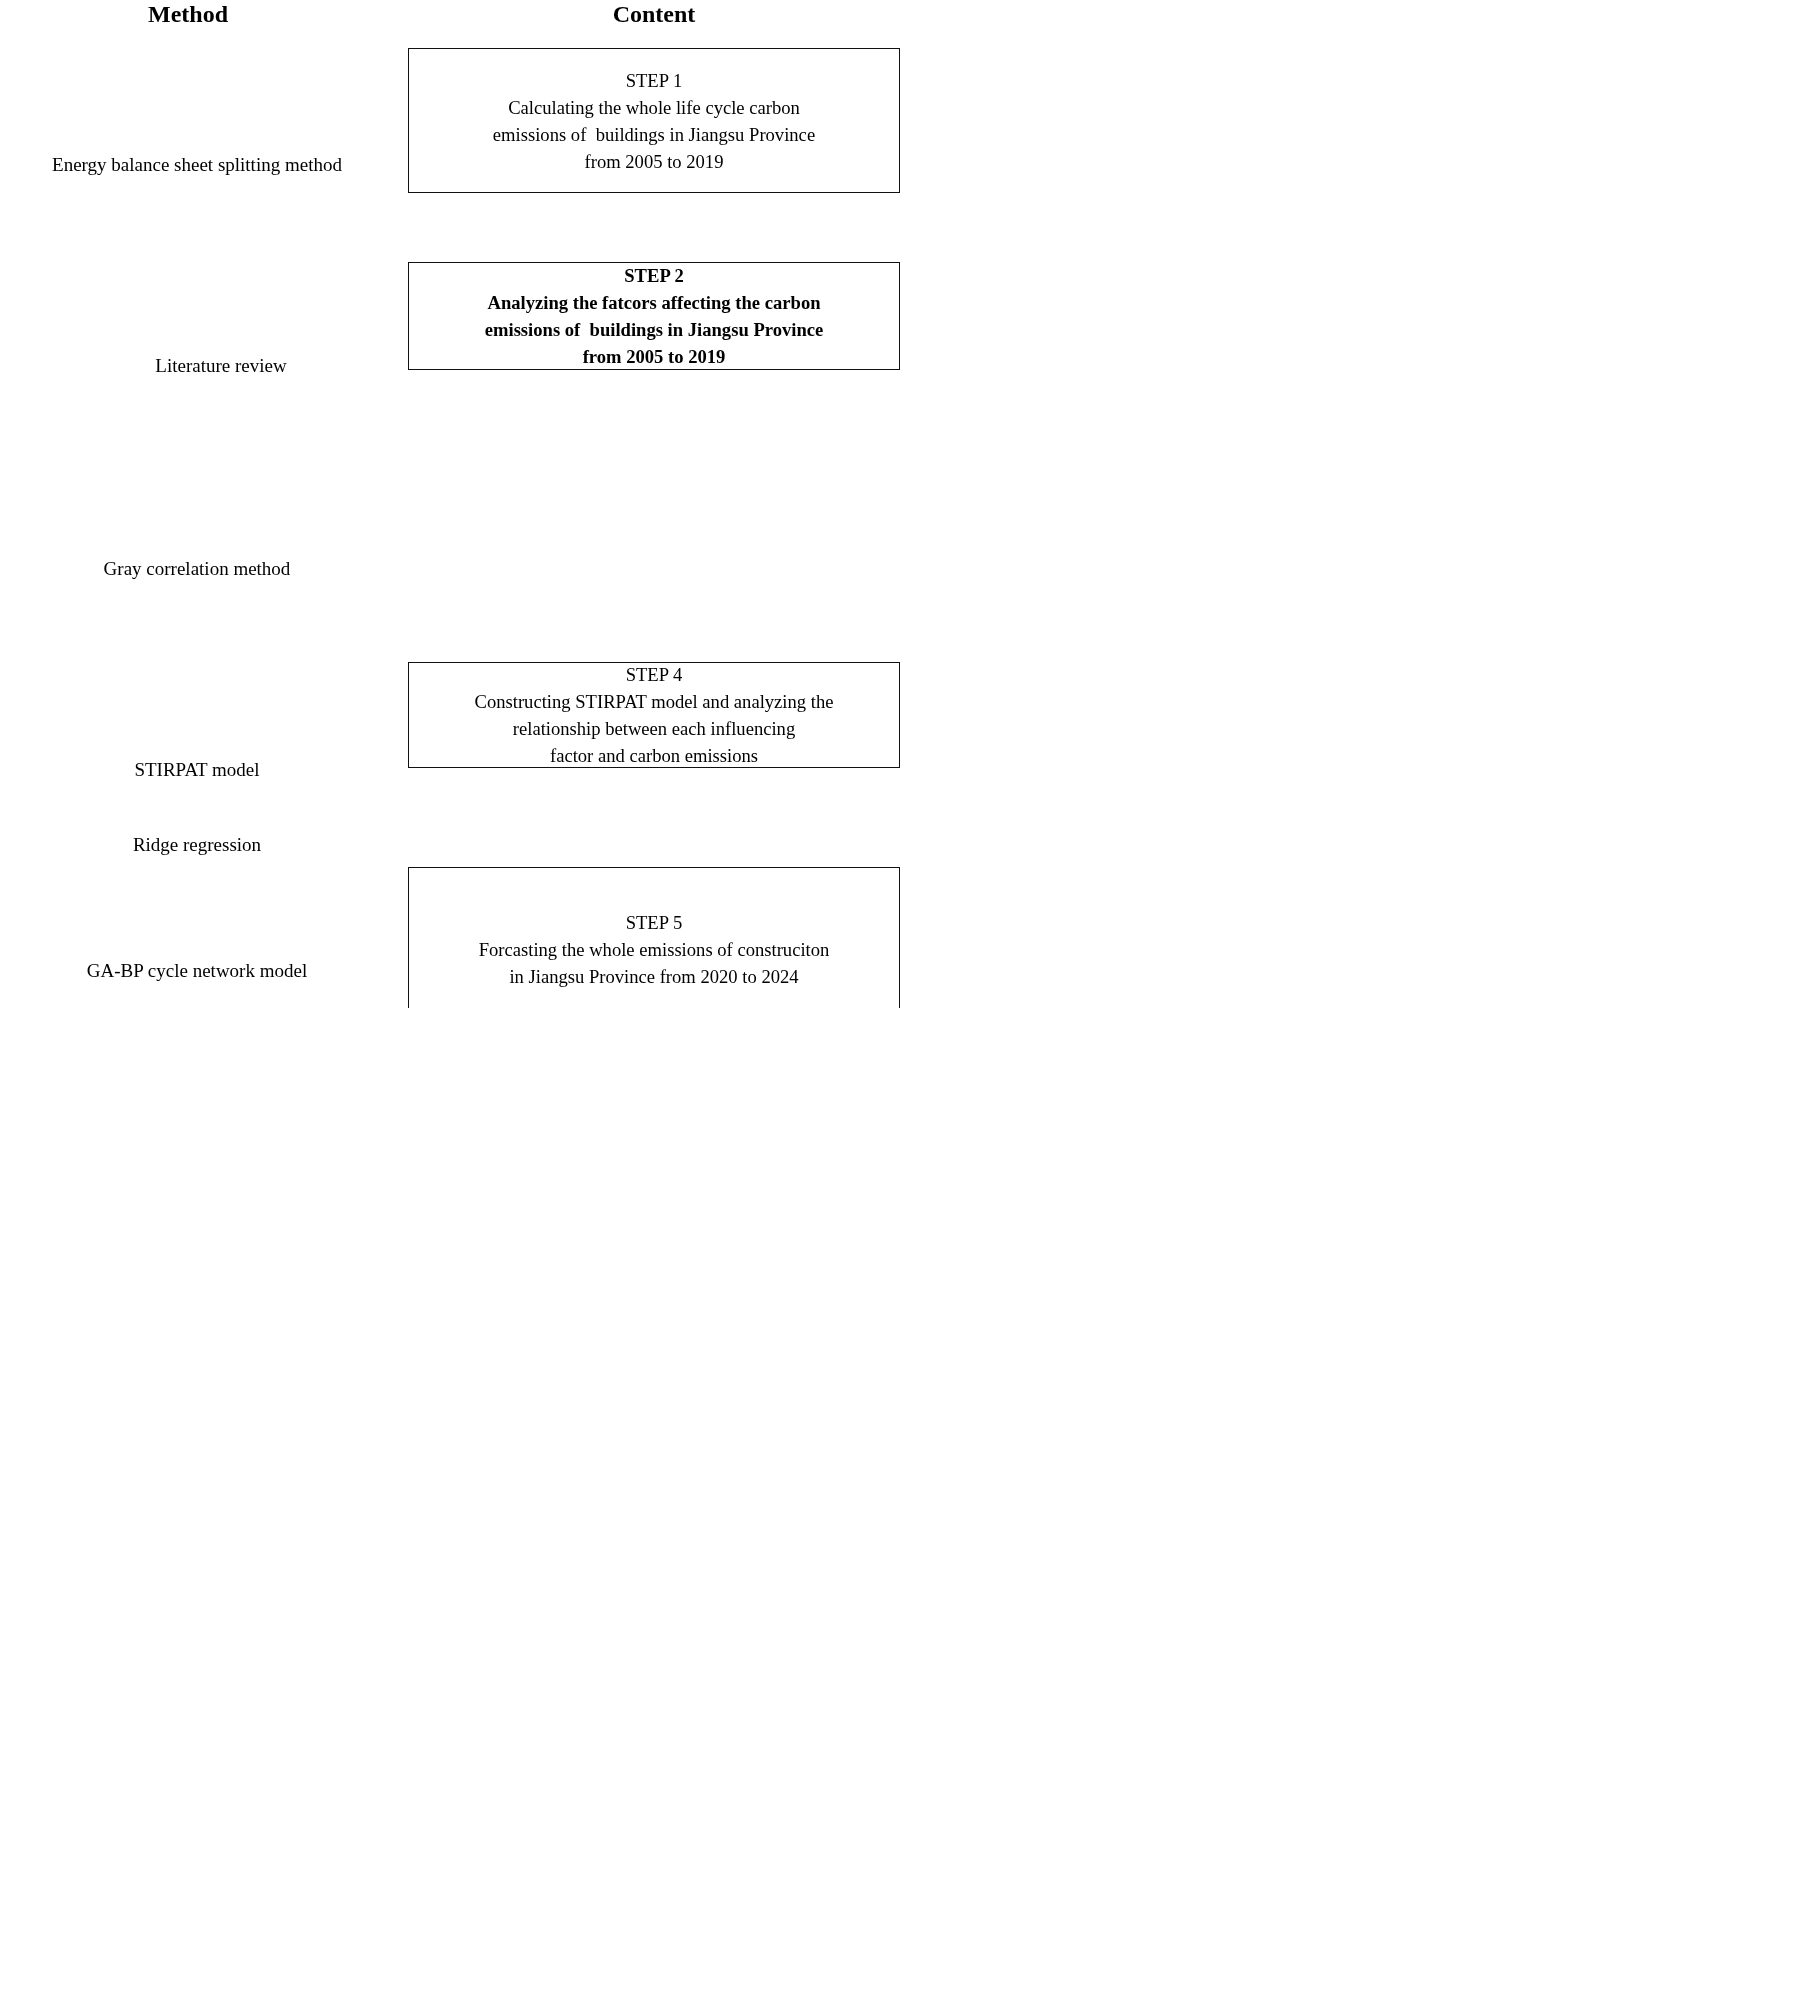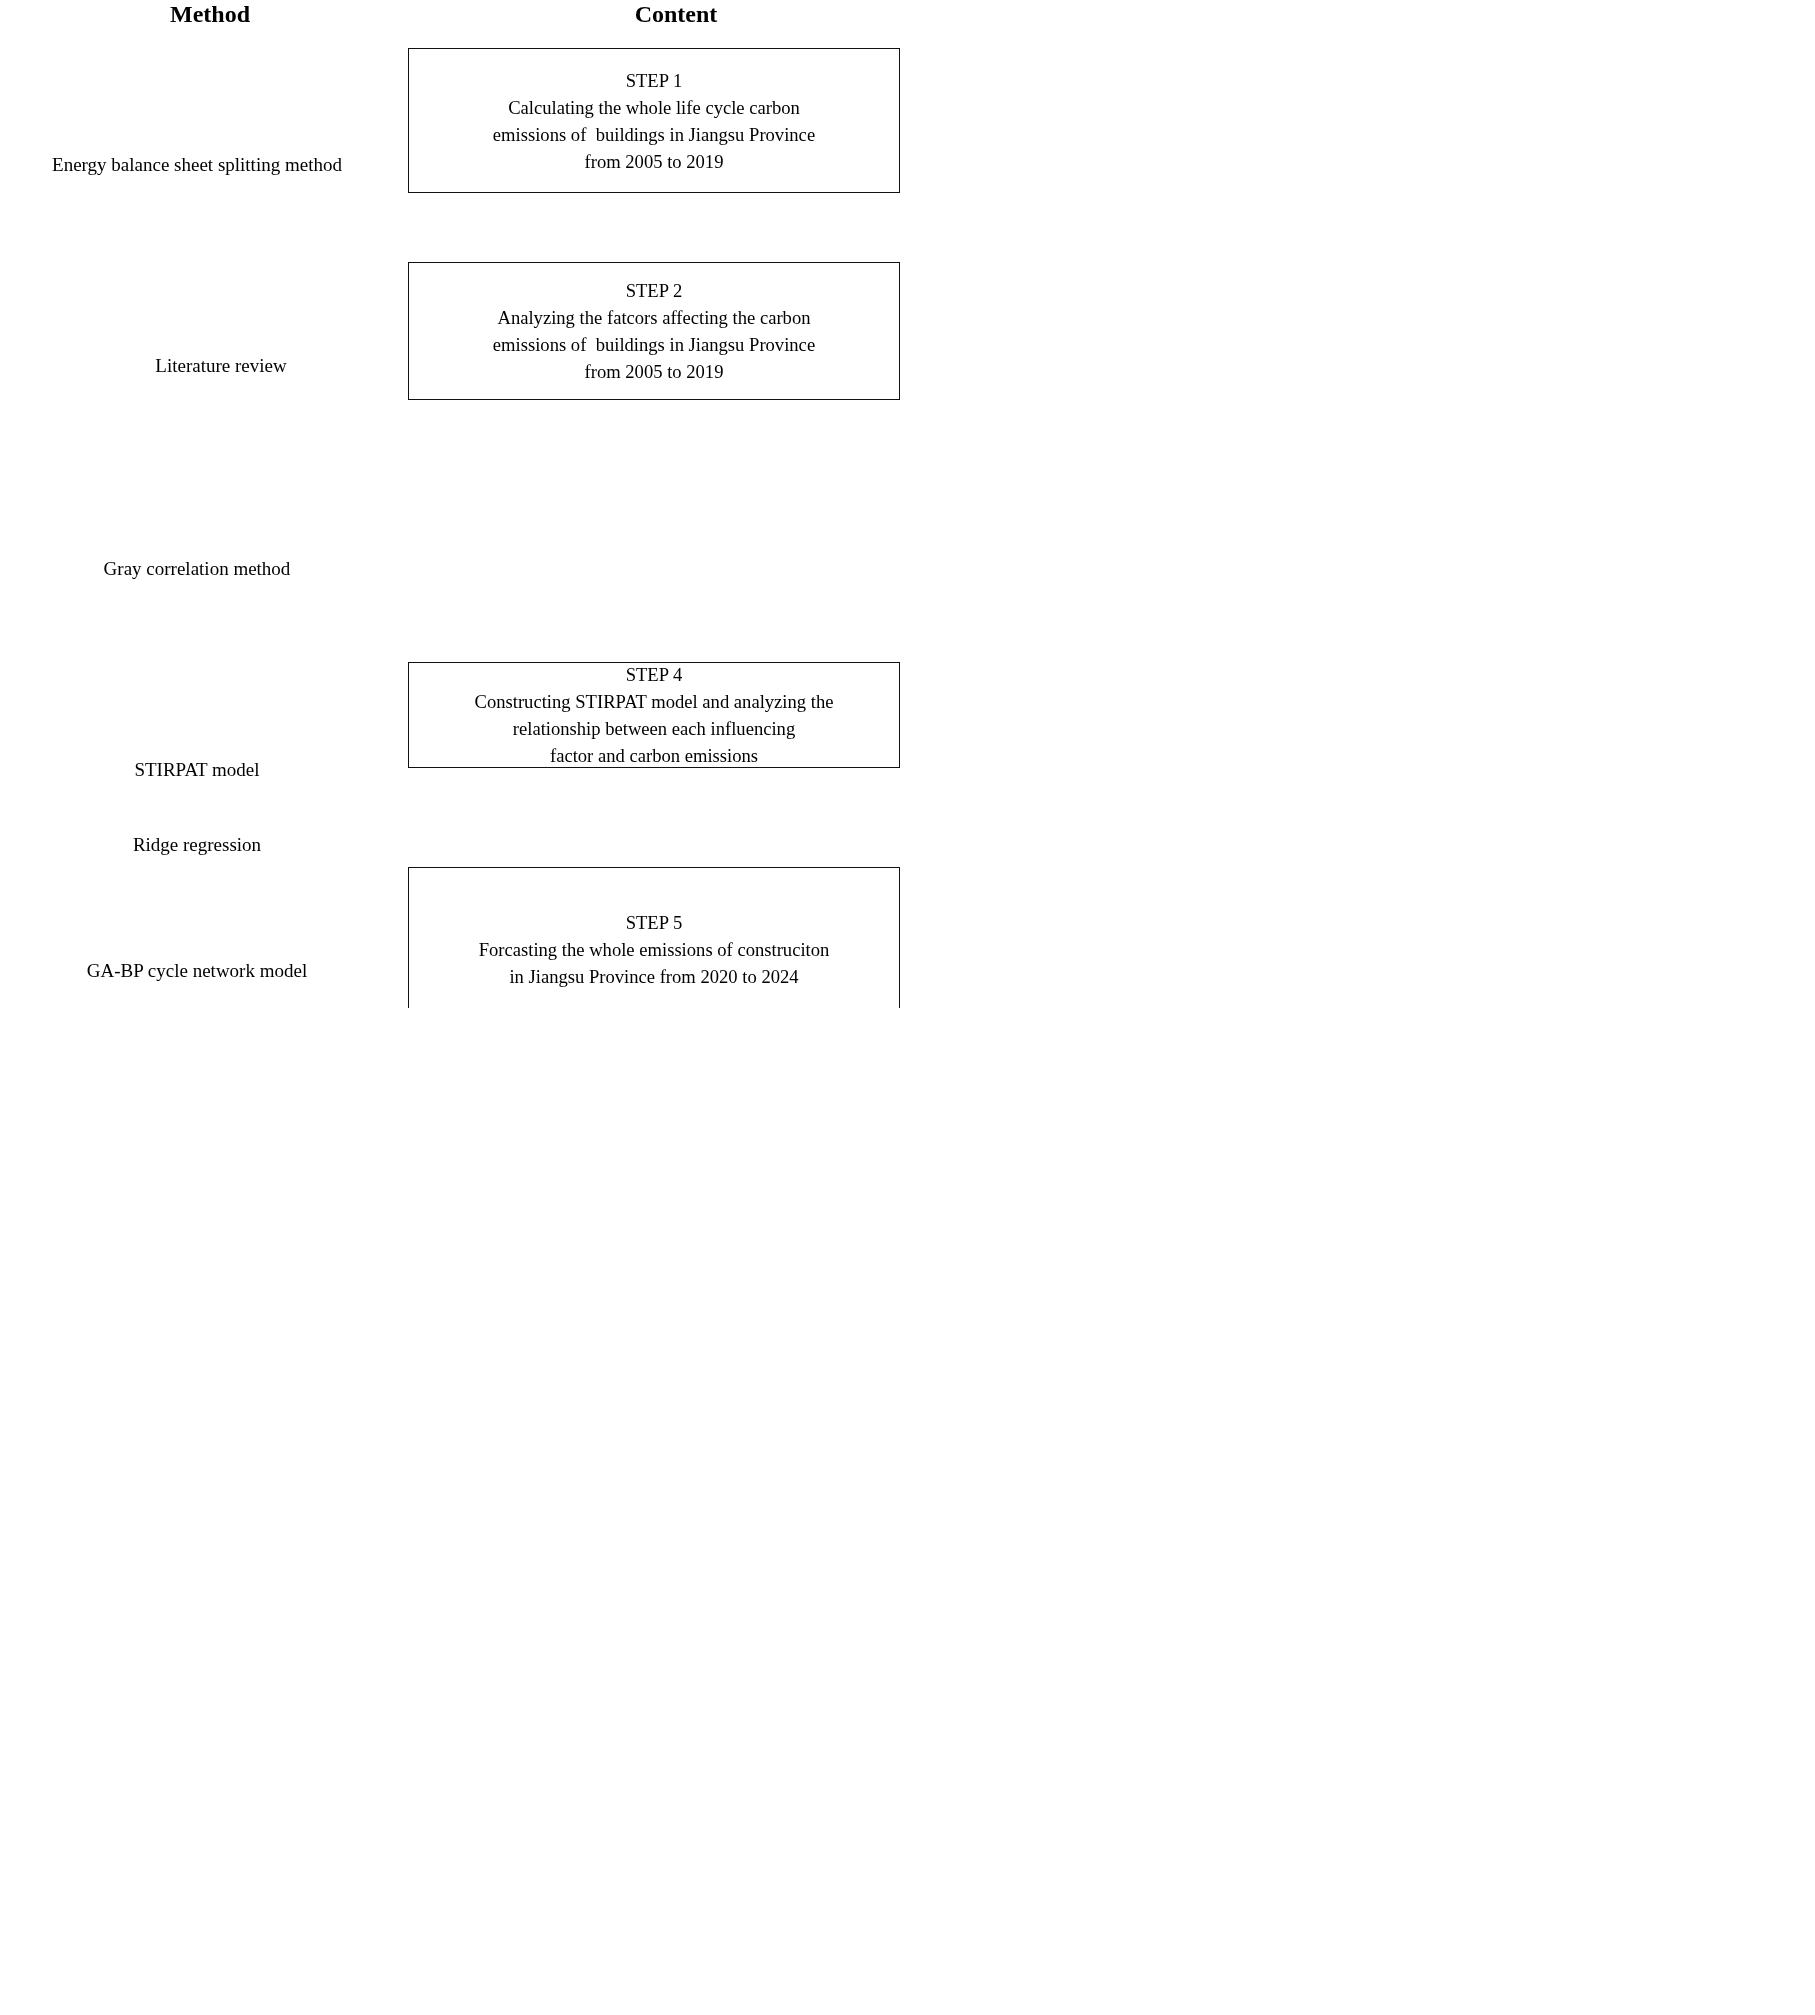--- a/index.html
+++ b/index.html
@@ -16,21 +16,20 @@
     font-family: "Liberation Serif", "DejaVu Serif", serif;
   }
   .col-header {
     position: absolute;
     top: 0px;
     font-size: 24px;
     font-weight: bold;
     text-align: center;
     line-height: 29px;
     white-space: pre-wrap;
-    padding-left: 22px;
   }
   .hdr-method  { left: 0px;   width: 376px; }
   .hdr-content { left: 408px; width: 492px; }
 
   .method-label {
     position: absolute;
     left: 0px;
     width: 394px;
     text-align: center;
     font-size: 19px;
@@ -52,21 +51,21 @@
     display: flex;
     flex-direction: column;
     justify-content: center;
     align-items: center;
     text-align: center;
     font-size: 18.6px;
     line-height: 27px;
     padding: 2px 8px;
   }
   .box-1 { top: 48px;   height: 145px; }
-  .box-2 { top: 262px;  height: 138px; }
+  .box-2 { top: 262px;  height: 108px; font-weight: bold; }
   .box-3 { top: 460px;  height: 128px; }
   .box-4 { top: 662px; height: 106px; }
   .box-5 { top: 867px; height: 165px; }
 
   .step-title, .step-line {
     white-space: pre-wrap;
   }
 </style>
 </head>
 <body>

